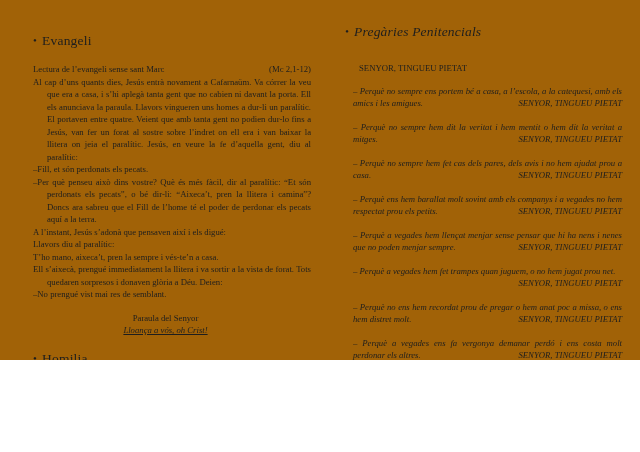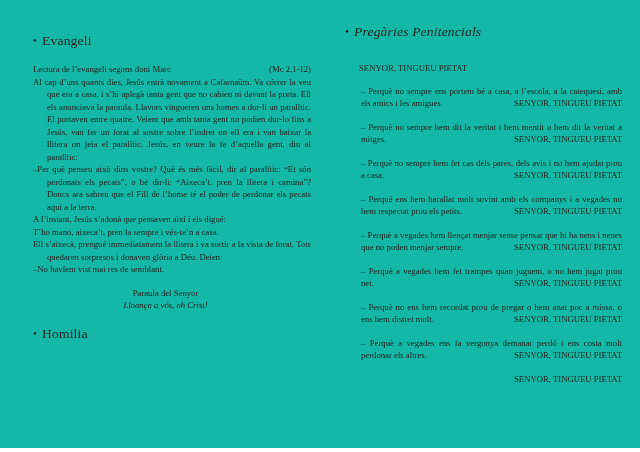--- a/index.html
+++ b/index.html
@@ -1,20 +1,20 @@
 <!DOCTYPE html>
 <html lang="ca"><head>
 <meta charset="utf-8">
 <style>
   html, body { margin: 0; padding: 0; background: #ffffff; }
   .page {
     position: relative;
     width: 640px;
-    height: 448px;
-    background: #14b8a6;
+    height: 360px;
+    background: #a16207;
     color: #1e1e1e;
     font-family: "Liberation Serif", serif;
     overflow: hidden;
   }
   .col { position: absolute; font-size: 8.7px; line-height: 12.5px; }
   .col-left  { left: 33px;  top: 33px; width: 278px; }
   .col-right { left: 345px; top: 24px; width: 277px; }
 
   .heading {
     font-size: 13.5px;
@@ -25,50 +25,52 @@
   }
   .heading .bullet { font-size: 11px; margin-right: 5px; position: relative; top: -1px; }
   .col-right .heading { margin-bottom: 22px; font-style: italic; }
 
   .lectura-line { display: flex; justify-content: space-between; }
 
   .para { margin: 0; text-align: justify; }
   .hang { padding-left: 14px; text-indent: -14px; }
 
   .closing { text-align: center; padding-right: 13px; margin-top: 11px; }
-  .closing-response { font-style: italic; }
+  .closing-response { font-style: italic; text-decoration: underline; }
 
   .homilia { margin-top: 14px; margin-bottom: 0; }
 
   .intro-response { padding-left: 14px; margin-bottom: 10px; }
 
-  .petition { margin: 0 0 11px 16px; text-align: justify; }
+  .petition { margin: 0 0 11px 8px; text-align: justify; font-style: italic; }
   .petition::after { content: ""; display: block; clear: both; }
   .petition .resp { float: right; }
 </style>
 </head>
 <body>
 
 <div class="page">
 
   <div class="col col-left">
 
     <h2 class="heading"><span class="bullet">•</span><span>Evangeli</span></h2>
 
     <div class="lectura-line">
-      <span>Lectura de l’evangeli segons doni Marc</span>
+      <span>Lectura de l’evangeli sense sant Marc</span>
       <span>(Mc 2,1-12)</span>
     </div>
 
     <p class="para hang">Al cap d’uns quants dies, Jesús entrà novament a Cafarnaüm. Va córrer la veu que era a casa, i s’hi aplegà tanta gent que no cabien ni davant la porta. Ell els anunciava la paraula. Llavors vingueren uns homes a dur-li un paralític. El portaven entre quatre. Veient que amb tanta gent no podien dur-lo fins a Jesús, van fer un forat al sostre sobre l’indret on ell era i van baixar la llitera on jeia el paralític. Jesús, en veure la fe d’aquella gent, diu al paralític:</p>
+    <p class="para">–Fill, et són perdonats els pecats.</p>
     <p class="para hang">–Per què penseu això dins vostre? Què és més fàcil, dir al paralític: “Et són perdonats els pecats”, o bé dir-li: “Aixeca’t, pren la llitera i camina”? Doncs ara sabreu que el Fill de l’home té el poder de perdonar els pecats aquí a la terra.</p>
     <p class="para">A l’instant, Jesús s’adonà que pensaven així i els digué:</p>
+    <p class="para">Llavors diu al paralític:</p>
     <p class="para">T’ho mano, aixeca’t, pren la sempre i vés-te’n a casa.</p>
     <p class="para hang">Ell s’aixecà, prengué immediatament la llitera i va sortir a la vista de forat. Tots quedaren sorpresos i donaven glòria a Déu. Deien:</p>
-    <p class="para">–No havíem vist mai res de semblant.</p>
+    <p class="para">–No prengué vist mai res de semblant.</p>
 
     <div class="closing">
       <div>Paraula del Senyor</div>
       <div class="closing-response">Lloança a vós, oh Crist!</div>
     </div>
 
     <h2 class="heading homilia"><span class="bullet">•</span><span>Homilia</span></h2>
   </div>
 
   <div class="col col-right">

